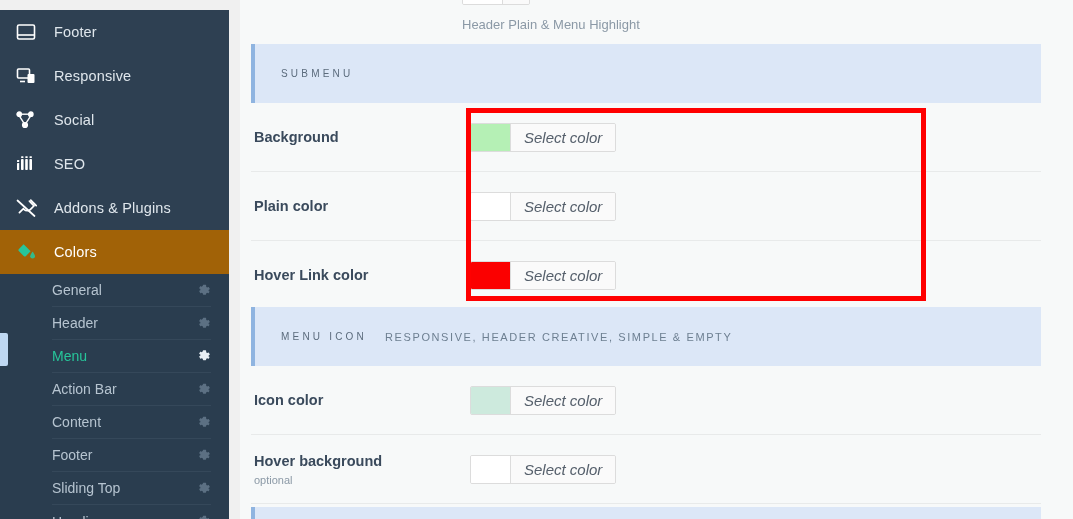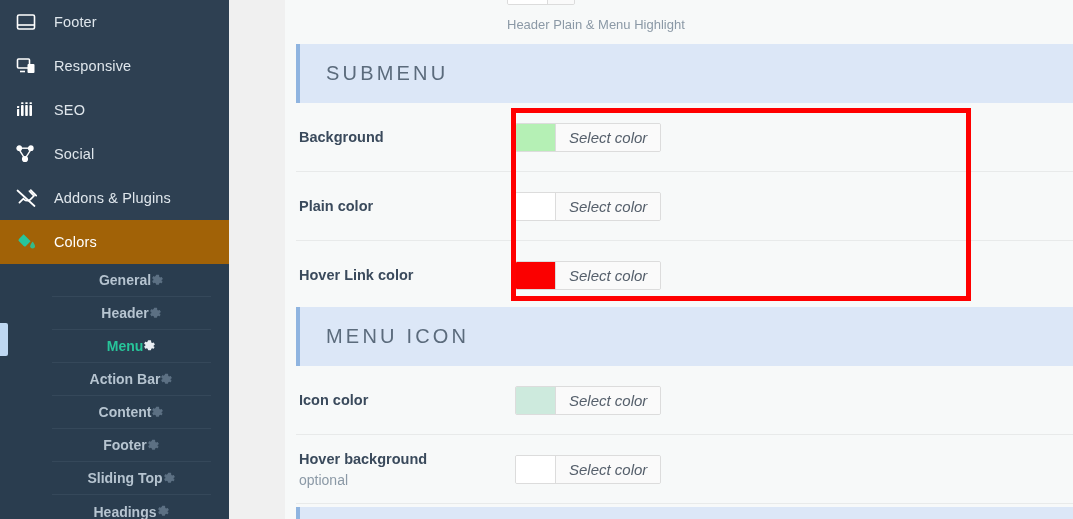--- a/index.html
+++ b/index.html
@@ -10,20 +10,21 @@
     font-family: "Liberation Sans", sans-serif;
   }
   .screen { position: relative; width: 1073px; height: 519px; display: flex; }
 
   
   .sidebar {
     position: relative;
     width: 229px; height: 383px;
     background: #2e4052;
     flex: 0 0 229px;
+    margin-top: 10px;
   }
   .side-main { padding-top: 0; }
   .nav-item {
     position: relative;
     display: flex; align-items: center;
     height: 44px;
     padding-left: 16px;
     color: #dfe6ec;
     font-size: 14.5px;
     letter-spacing: .15px;
@@ -37,26 +38,25 @@
   .nav-item .ico svg { display: block; }
   .nav-item .lbl { padding-left: 8px; }
   .nav-item.active { background: #a16207; }
   .nav-item.active .lbl { color: #ffffff; }
   .nav-item.active .ico { color: #27c59a; }
 
   
   .sub-wrap { background: #2a3d4f; padding: 0 18px 0 52px; }
   .sub-item {
     position: relative;
-    display: flex; align-items: center; justify-content: center;
+    display: flex; align-items: center; justify-content: space-between;
     height: 33px;
     border-bottom: 1px solid #35485a;
     color: #b6c4d0;
     font-size: 14px;
-    font-weight: bold;
   }
   .sub-item:last-child { border-bottom: none; }
   .sub-item.current { color: #27c59a; }
   .gear {
     width: 13px; height: 13px;
     color: #5c7083;
     display: flex; align-items: center; justify-content: center;
   }
   .sub-item.current .gear { color: #e9eef3; }
   .gear svg { display: block; }
@@ -68,42 +68,41 @@
     border-radius: 0 2px 2px 0;
   }
 
   
   .content {
     position: relative;
     flex: 1 1 auto;
     height: 519px;
     background: #f0f0f0;
     overflow: hidden;
-    margin-left: 45px;
   }
   .panel {
     position: absolute;
     left: 11px; top: 0;
     width: 1049px;
     min-height: 519px;
     background: #f7f9f9;
   }
 
   .sec-header {
     margin-left: 11px;
     width: 790px;
     background: #dce7f7;
     border-left: 4px solid #8fb4e0;
     height: 59px;
     display: flex; align-items: center;
     padding-left: 26px;
   }
   .sec-title {
     color: #5b6b7c;
-    font-size: 20px;
+    font-size: 10px;
     letter-spacing: 3.2px;
   }
   .sec-sub {
     color: #6d7f91;
     font-size: 11px;
     letter-spacing: 1.6px;
     margin-left: 18px;
   }
 
   .field-row {
@@ -115,21 +114,21 @@
     border-bottom: 1px solid #e8eaea;
   }
   .field-label-wrap { width: 219px; padding-left: 3px; }
   .field-label {
     color: #3a4a5c;
     font-size: 14.5px;
     font-weight: bold;
   }
   .field-opt {
     color: #8b99a6;
-    font-size: 14px;
+    font-size: 11px;
     margin-top: 5px;
   }
 
   .picker {
     display: flex;
     height: 29px;
     border: 1px solid #dcdcdc;
     background: #fafafa;
     border-radius: 2px;
     overflow: hidden;
@@ -204,50 +203,50 @@
             <rect x="1.5" y="2" width="12" height="9" rx="1"></rect>
             <rect x="11.5" y="7" width="7" height="9" rx="1" fill="currentColor" stroke="none"></rect>
             <line x1="4" y1="14.5" x2="9" y2="14.5"></line>
           </svg>
         </span>
         <span class="lbl">Responsive</span>
       </div>
 
       <div class="nav-item">
         <span class="ico">
+          <svg width="20" height="18" viewBox="0 0 20 18" fill="none" stroke="currentColor" stroke-width="1.4">
+            <circle cx="3.2" cy="3.2" r="2.2" fill="currentColor"></circle>
+            <circle cx="14.8" cy="3.2" r="2.2" fill="currentColor"></circle>
+            <circle cx="9" cy="14" r="2.4" fill="currentColor"></circle>
+            <line x1="5.4" y1="3.2" x2="12.6" y2="3.2"></line>
+            <line x1="3.6" y1="5.4" x2="7.8" y2="11.8"></line>
+            <line x1="14.4" y1="5.4" x2="10.2" y2="11.8"></line>
+          </svg>
+        </span>
+        <span class="lbl">Social</span>
+      </div>
+
+      <div class="nav-item">
+        <span class="ico">
           <svg width="20" height="18" viewBox="0 0 20 18" fill="currentColor">
             <rect x="1" y="8" width="2.2" height="7" rx="0.6"></rect>
             <rect x="1" y="5" width="2.2" height="2" rx="0.6"></rect>
             <rect x="5" y="4" width="2.6" height="11" rx="0.8"></rect>
             <rect x="5" y="1.2" width="2.6" height="1.9" rx="0.8"></rect>
             <rect x="9.2" y="4" width="2.6" height="11" rx="0.8"></rect>
             <rect x="9.2" y="1.2" width="2.6" height="1.9" rx="0.8"></rect>
             <rect x="13.4" y="4" width="2.6" height="11" rx="0.8"></rect>
             <rect x="13.4" y="1.2" width="2.6" height="1.9" rx="0.8"></rect>
           </svg>
         </span>
         <span class="lbl">SEO</span>
       </div>
 
       <div class="nav-item">
         <span class="ico">
-          <svg width="20" height="18" viewBox="0 0 20 18" fill="none" stroke="currentColor" stroke-width="1.4">
-            <circle cx="3.2" cy="3.2" r="2.2" fill="currentColor"></circle>
-            <circle cx="14.8" cy="3.2" r="2.2" fill="currentColor"></circle>
-            <circle cx="9" cy="14" r="2.4" fill="currentColor"></circle>
-            <line x1="5.4" y1="3.2" x2="12.6" y2="3.2"></line>
-            <line x1="3.6" y1="5.4" x2="7.8" y2="11.8"></line>
-            <line x1="14.4" y1="5.4" x2="10.2" y2="11.8"></line>
-          </svg>
-        </span>
-        <span class="lbl">Social</span>
-      </div>
-
-      <div class="nav-item">
-        <span class="ico">
           <svg width="21" height="19" viewBox="0 0 21 19" fill="none" stroke="currentColor" stroke-width="1.7" stroke-linecap="round">
             <path d="M12.2 2.6 L17.4 7.8 L14.2 11 Q11.4 13.4 8.6 11 L8.2 10.6 L4.6 14.2" fill="currentColor" stroke="none" opacity="0"></path>
             <path d="M13.4 2.2 L18.0 6.8 L14.5 10.3 A4.6 4.6 0 0 1 8.0 10.3 L7.4 9.7 L3.4 13.7"></path>
             <line x1="14.8" y1="1.2" x2="17.2" y2="3.6"></line>
             <line x1="17.8" y1="4.2" x2="20.2" y2="6.6"></line>
             <line x1="1.5" y1="1.5" x2="18.5" y2="17"></line>
           </svg>
         </span>
         <span class="lbl">Addons &amp; Plugins</span>
       </div>
@@ -391,20 +390,21 @@
           <div class="picker">
             <span class="swatch" style="background:#fb0000"></span>
             <span class="picker-btn">Select color</span>
           </div>
         </div>
       </div>
 
       <div style="position:absolute; left:0; top:307px; width:100%;">
         <div class="sec-header">
           <span class="sec-title">MENU ICON</span>
+          <span class="sec-sub">RESPONSIVE, HEADER CREATIVE, SIMPLE &amp; EMPTY</span>
         </div>
 
         <div class="field-row">
           <div class="field-label-wrap">
             <div class="field-label">Icon color</div>
           </div>
           <div class="picker">
             <span class="swatch" style="background:#cdeadd"></span>
             <span class="picker-btn">Select color</span>
           </div>

